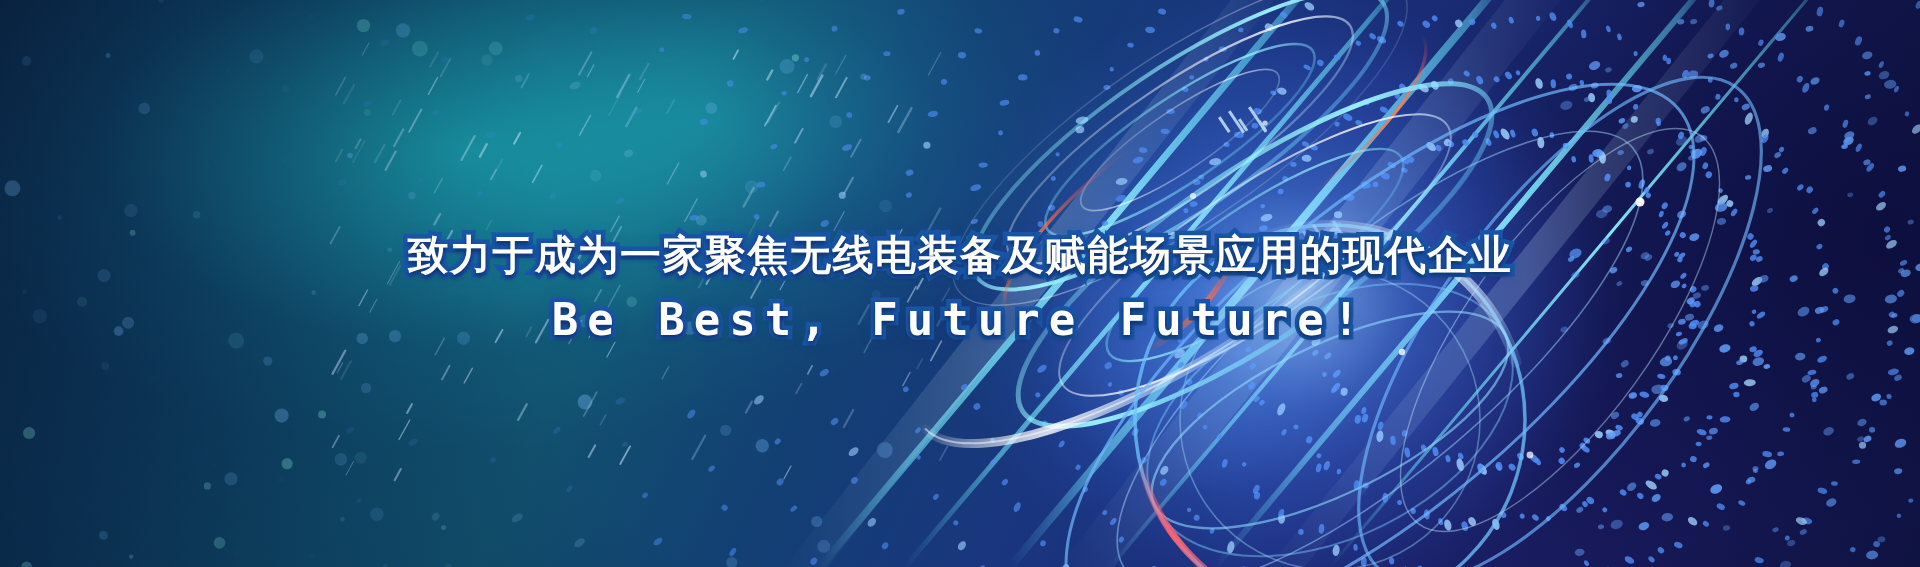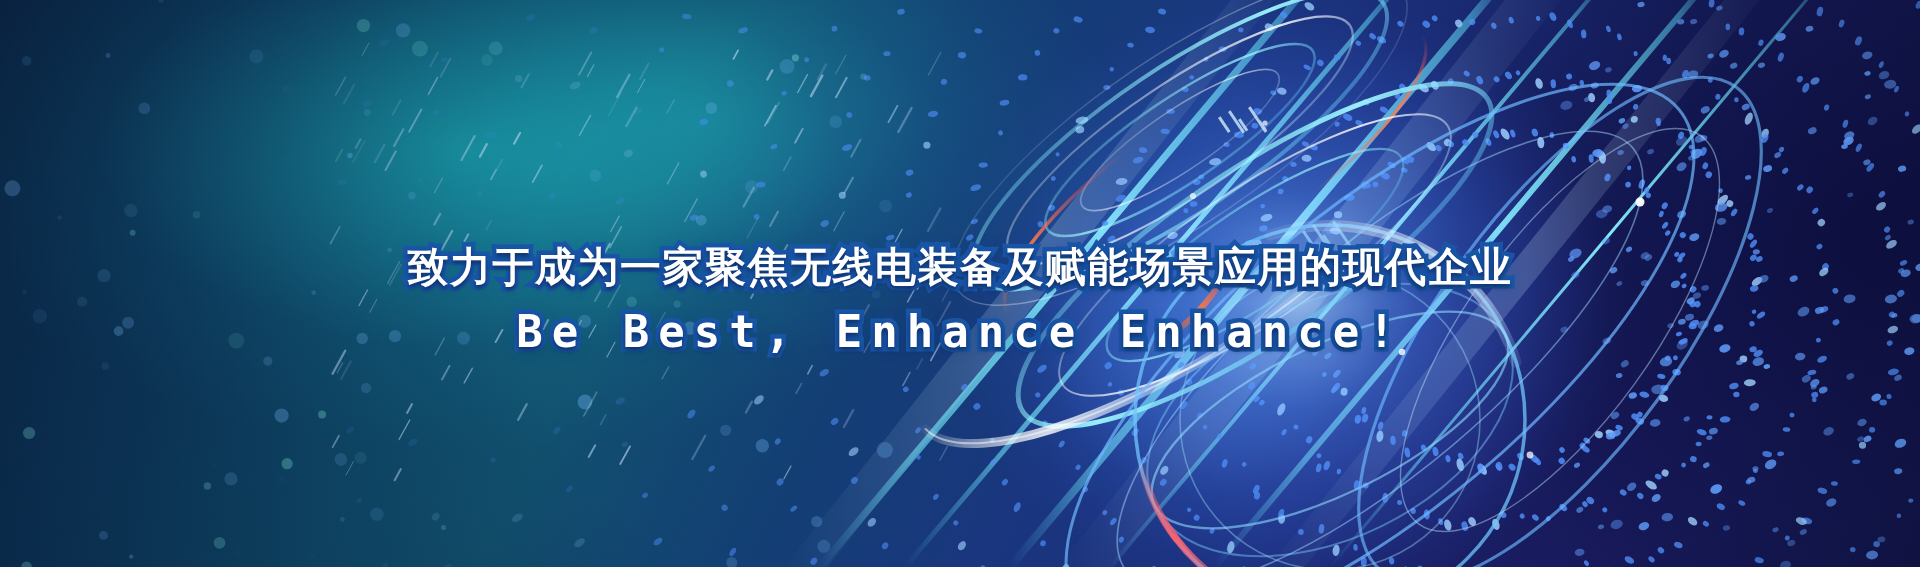--- a/index.html
+++ b/index.html
@@ -66,21 +66,21 @@
   
   #headline{
     position:absolute;
     left:0;right:0;
     top:232px;
     text-align:center;
     z-index:40;
     pointer-events:none;
   }
   .line{
-    margin:12px;
+    margin:0;
     color:#ffffff;
     font-weight:700;
     white-space:nowrap;
     line-height:1.16;
     text-align:center;
   }
   #line-cn{
     font-family:"DejaVu Sans","Liberation Sans",sans-serif;
     font-size:41px;
     letter-spacing:1.5px;
@@ -1166,16 +1166,16 @@
         <rect x="1322" y="236" width="3" height="16" transform="rotate(-34 1322 236)"></rect>
         <rect x="1332" y="222" width="3" height="36" transform="rotate(-34 1332 222)"></rect>
       </g>
     </svg>
   </div>
 
   <div class="layer" id="bg-vign"></div>
 
   <div id="headline">
     <p class="line" id="line-cn">致力于成为一家聚焦无线电装备及赋能场景应用的现代企业</p>
-    <p class="line" id="line-en">Be Best, Enhance Enhance!</p>
+    <p class="line" id="line-en">Be Best, Future Future!</p>
   </div>
 
 </div>
 
 </body></html>

